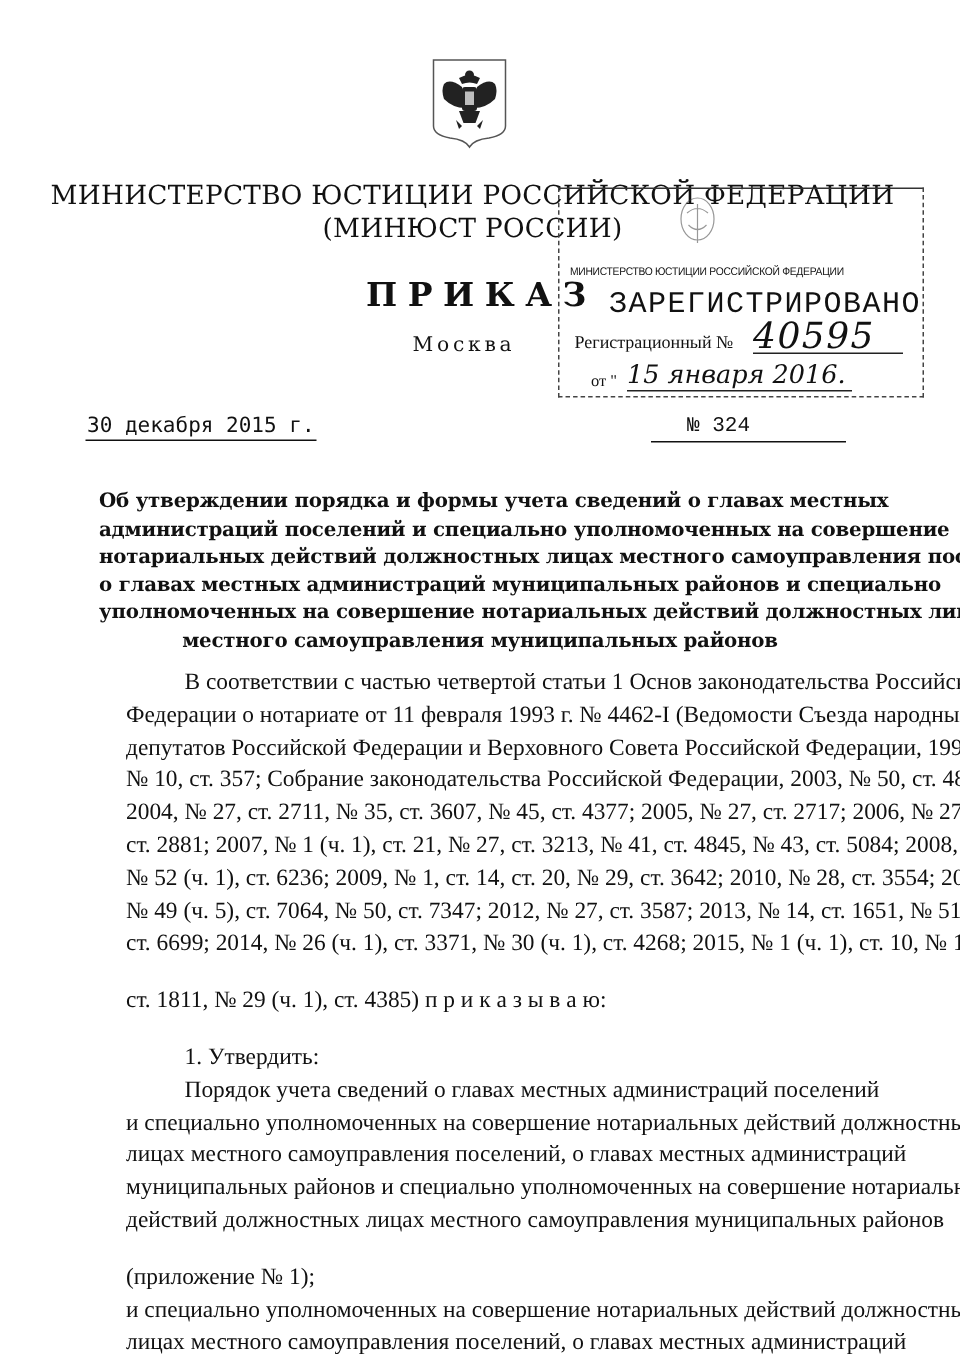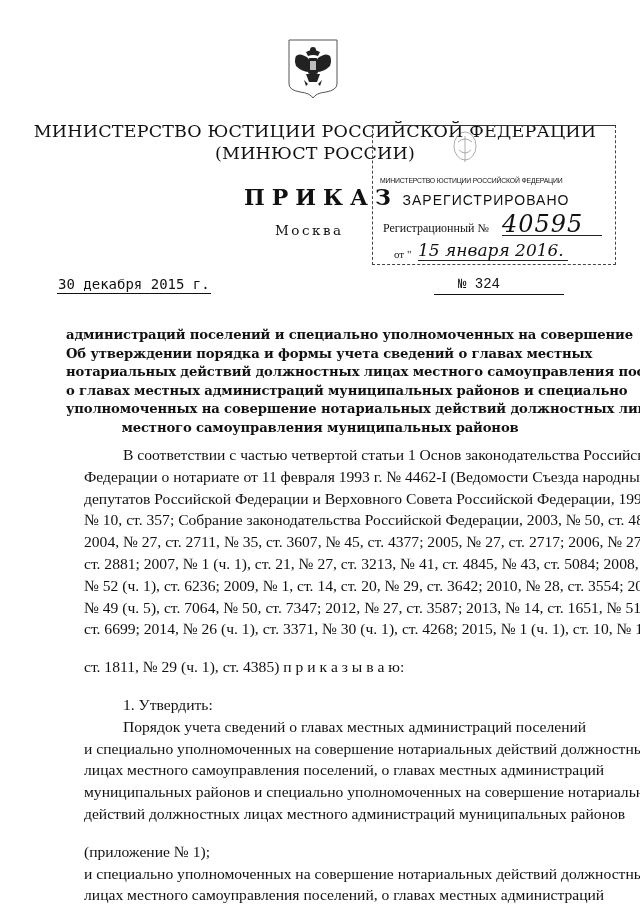--- a/index.html
+++ b/index.html
@@ -14,21 +14,21 @@
   #ministry-line1 { top: 121px; left: -5px; }
   #ministry-line2 { top: 143px; left: -5px; }
 
   #prikaz { left: 244px; top: 184px; font-family: "DejaVu Serif", "Liberation Serif", serif; font-weight: bold; font-size: 22px; letter-spacing: 7px; }
   #moskva { left: 275px; top: 222px; font-family: "DejaVu Serif", "Liberation Serif", serif; font-size: 13.5px; letter-spacing: 2.5px; }
 
   
   #stamp { left: 372px; top: 125px; width: 244px; height: 140px; border: 1.5px dashed #444; border-top: 1.5px solid #333; box-sizing: border-box; }
   #stamp-emblem { left: 450px; top: 128px; width: 30px; height: 40px; opacity: 0.55; }
   #stamp-ministry { left: 380px; top: 176px; width: 232px; font-family: "Liberation Sans Narrow", "Liberation Sans", sans-serif; font-size: 7.4px; letter-spacing: -0.2px; white-space: nowrap; transform: scaleX(0.93); transform-origin: left; }
-  #stamp-registered { left: 372px; top: 192px; width: 228px; text-align: center; font-family: Liberation Sans, sans-serif; font-size: 14px; letter-spacing: 1px; }
+  #stamp-registered { left: 396px; top: 192px; width: 228px; text-align: center; font-family: Liberation Mono, monospace; font-size: 20px; letter-spacing: 1px; }
   #stamp-regnum-label { left: 383px; top: 221px; font-family: "Liberation Serif", serif; font-size: 12px; text-align: right; }
   #stamp-regnum-value { left: 502px; top: 213px; width: 100px; font-family: "DejaVu Serif", serif; font-style: italic; font-size: 24px; border-bottom: 1.5px solid #222; letter-spacing: 1px; line-height: 22px; }
   #stamp-date-prefix { left: 394px; top: 248px; font-family: "Liberation Serif", serif; font-size: 11px; }
   #stamp-date-value { left: 418px; top: 240px; width: 150px; font-family: "DejaVu Serif", serif; font-style: italic; font-size: 17px; border-bottom: 1.5px solid #222; line-height: 20px; }
 
   
   #order-date { left: 57px; top: 276px; font-family: "DejaVu Sans Mono", "Liberation Mono", monospace; font-size: 14px; border-bottom: 1.2px solid #111; padding: 0 1px 1px 1px; }
   #order-number { left: 458px; top: 276px; font-family: Liberation Mono, monospace; font-size: 14px; }
   #number-underline { left: 434px; top: 294px; width: 130px; height: 0; border-top: 1.5px solid #111; }
 
@@ -79,22 +79,22 @@
 <div id="stamp-regnum-label" class="abs">Регистрационный №</div>
 <div id="stamp-regnum-value" class="abs">40595</div>
 <div id="stamp-date-prefix" class="abs">от "</div>
 <div id="stamp-date-value" class="abs">15 января 2016.</div>
 
 <div id="order-date" class="abs">30 декабря 2015 г.</div>
 <div id="order-number" class="abs">№ 324</div>
 <div id="number-underline" class="abs"></div>
 
 <div id="title" class="abs">
+  <div>Об утверждении порядка и формы учета сведений о главах местных</div>
   <div>администраций поселений и специально уполномоченных на совершение</div>
-  <div>Об утверждении порядка и формы учета сведений о главах местных</div>
   <div>нотариальных действий должностных лицах местного самоуправления поселений,</div>
   <div>о главах местных администраций муниципальных районов и специально</div>
   <div>уполномоченных на совершение нотариальных действий должностных лицах</div>
   <div>местного самоуправления муниципальных районов</div>
 </div>
 
 <div id="body" class="abs body-block">
   <span class="line indent">В соответствии с частью четвертой статьи 1 Основ законодательства Российской</span>
   <span class="line">Федерации о нотариате от 11 февраля 1993 г. № 4462-I (Ведомости Съезда народных</span>
   <span class="line">депутатов Российской Федерации и Верховного Совета Российской Федерации, 1993,</span>
@@ -103,17 +103,17 @@
   <span class="line">ст. 2881; 2007, № 1 (ч. 1), ст. 21, № 27, ст. 3213, № 41, ст. 4845, № 43, ст. 5084; 2008,</span>
   <span class="line">№ 52 (ч. 1), ст. 6236; 2009, № 1, ст. 14, ст. 20, № 29, ст. 3642; 2010, № 28, ст. 3554; 2011,</span>
   <span class="line">№ 49 (ч. 5), ст. 7064, № 50, ст. 7347; 2012, № 27, ст. 3587; 2013, № 14, ст. 1651, № 51,</span>
   <span class="line">ст. 6699; 2014, № 26 (ч. 1), ст. 3371, № 30 (ч. 1), ст. 4268; 2015, № 1 (ч. 1), ст. 10, № 13,</span>
   <span class="line last">ст. 1811, № 29 (ч. 1), ст. 4385) п р и к а з ы в а ю:</span>
   <span class="line last indent">1. Утвердить:</span>
   <span class="line indent">Порядок учета сведений о главах местных администраций поселений</span>
   <span class="line">и специально уполномоченных на совершение нотариальных действий должностных</span>
   <span class="line">лицах местного самоуправления поселений, о главах местных администраций</span>
   <span class="line">муниципальных районов и специально уполномоченных на совершение нотариальных</span>
-  <span class="line">действий должностных лицах местного администраций муниципальных районов</span>
+  <span class="line">действий должностных лицах местного самоуправления муниципальных районов</span>
   <span class="line last">(приложение № 1);</span>
   <span class="line">и специально уполномоченных на совершение нотариальных действий должностных</span>
   <span class="line">лицах местного самоуправления поселений, о главах местных администраций</span>
 </div>
 
 </body></html>

